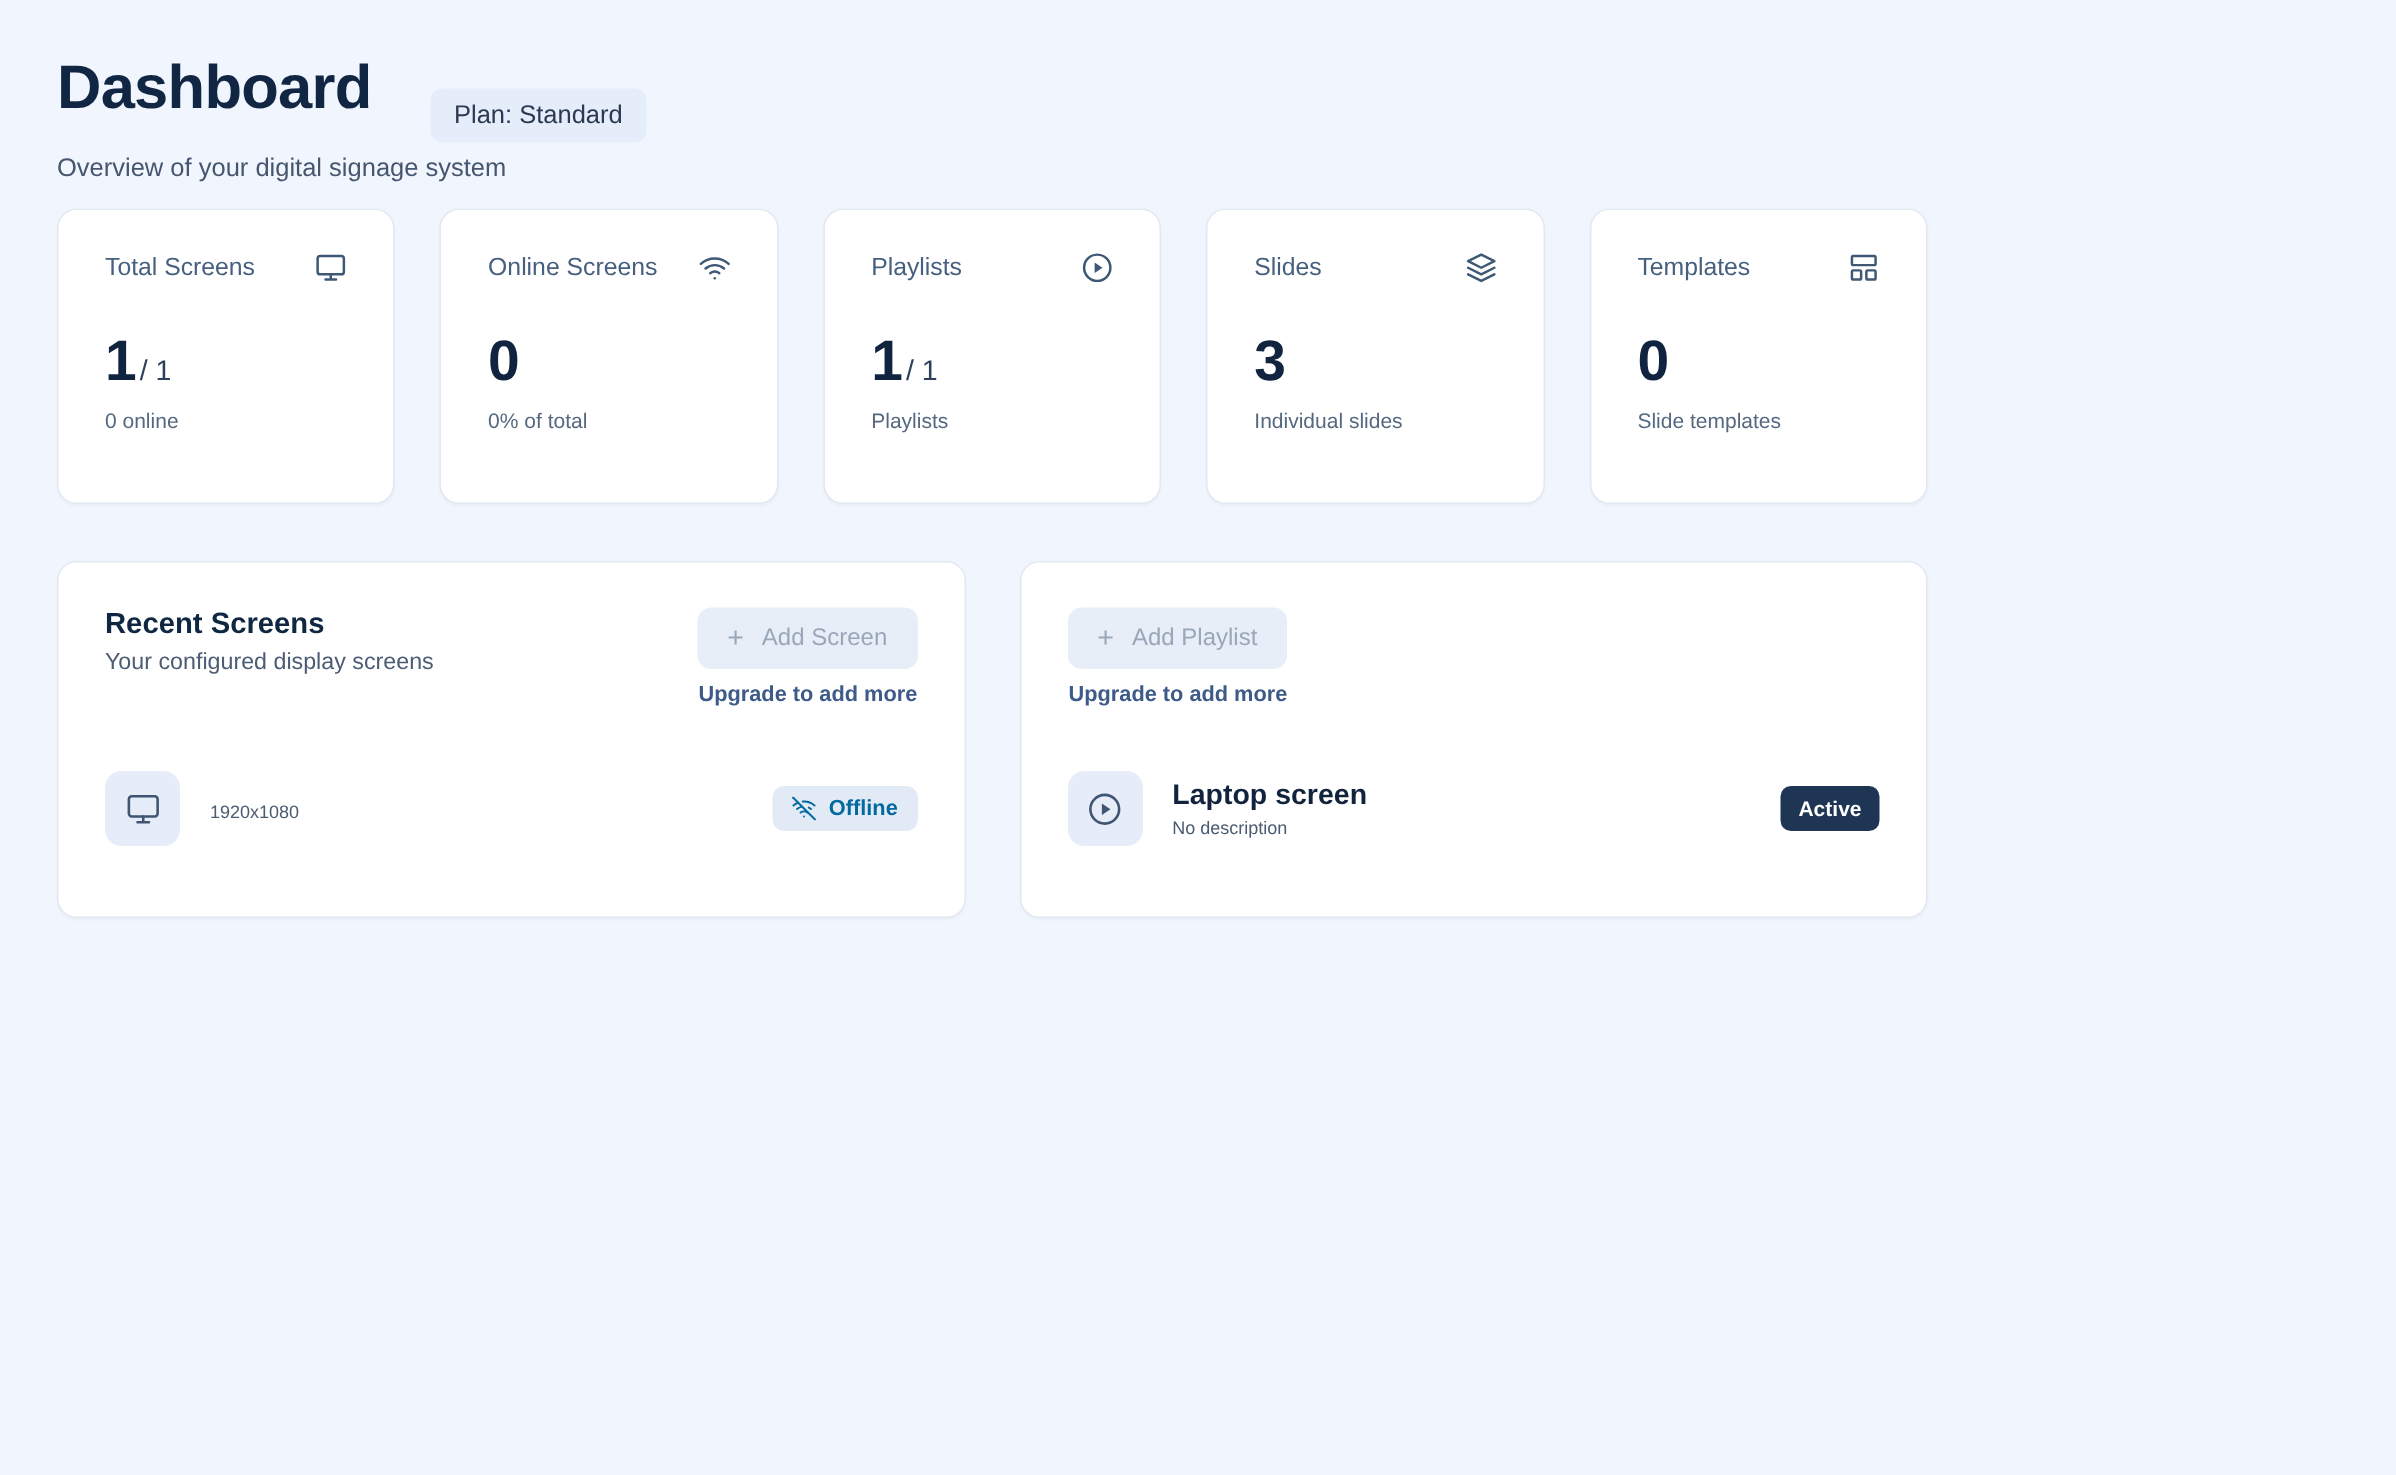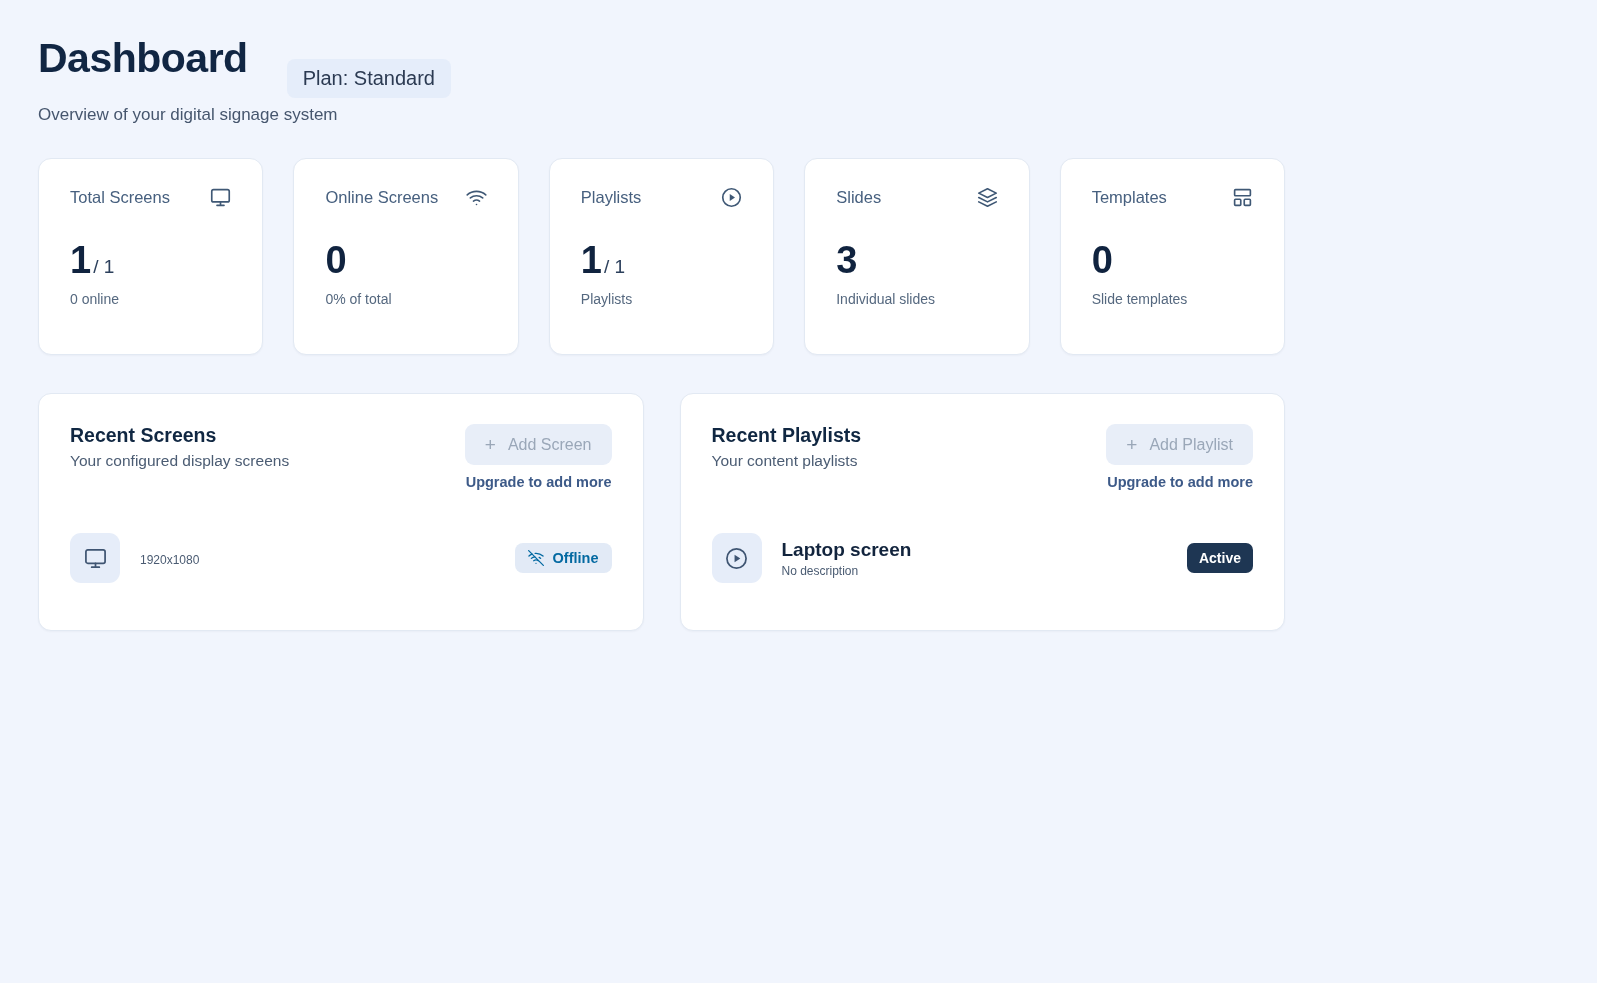--- a/index.html
+++ b/index.html
@@ -26,37 +26,37 @@
     font-weight: 700;
     color: #112643;
     letter-spacing: -0.5px;
     line-height: 1.08;
   }
   .plan-badge {
     margin-left: 39px;
     margin-top: 23px;
     background: #e5edfa;
     color: #2b3a52;
-    font-size: 20px;
+    font-size: 17px;
     padding: 8px 16px;
     border-radius: 8px;
     white-space: nowrap;
     text-align: right;
   }
   .page-subtitle {
     margin-top: 7px;
     font-size: 17px;
     color: #46566e;
   }
 
   
   .stats-row {
     display: flex;
     gap: 30px;
-    margin-top: 32px;
+    margin-top: 13px;
   }
   .stat-card {
     flex: 1 1 0;
     height: 197px;
     background: #ffffff;
     border: 1px solid #e2e9f3;
     border-radius: 13px;
     padding: 28px 31px 0 31px;
     display: flex;
     flex-direction: column;
@@ -348,24 +348,20 @@
               </svg>
             </span>
             <span>Offline</span>
           </div>
         </div>
       </div>
     </div>
 
     <div class="panel">
       <div class="panel-head">
-        <div>
-          <div class="panel-title">Recent Playlists</div>
-          <div class="panel-sub">Your content playlists</div>
-        </div>
         <div class="panel-actions">
           <button class="add-button">
             <span class="plus">+</span>
             <span>Add Playlist</span>
           </button>
           <div class="upgrade-note">Upgrade to add more</div>
         </div>
       </div>
       <div class="list">
         <div class="list-item">

